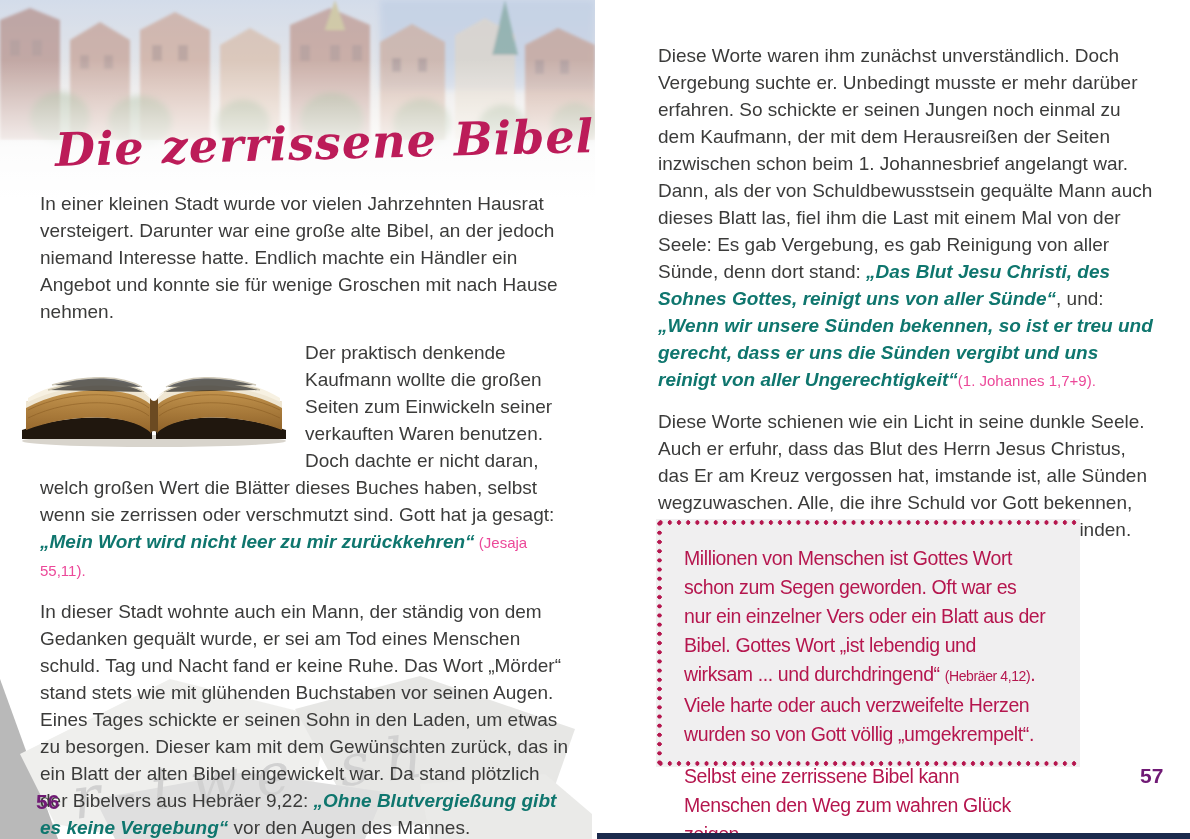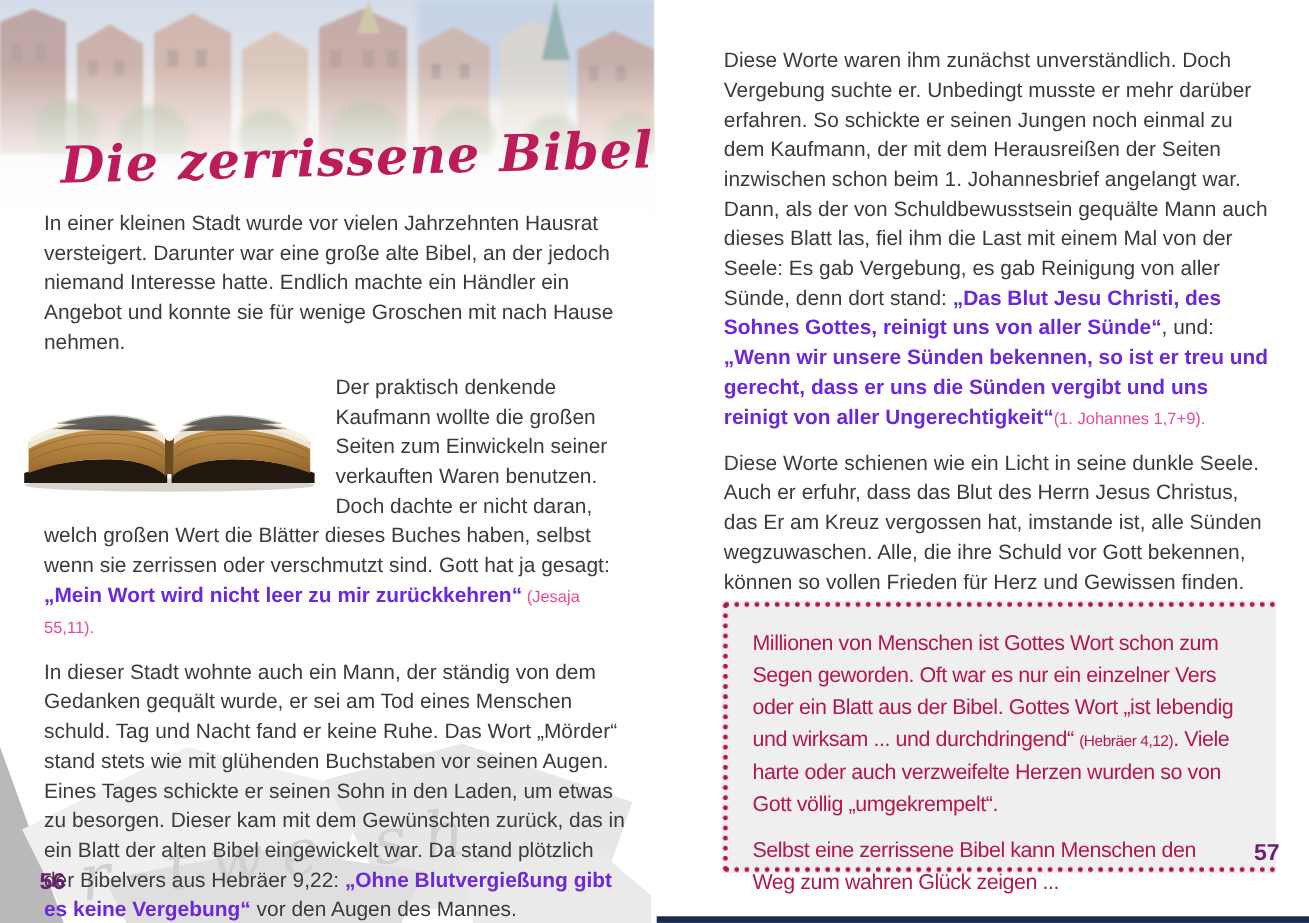--- a/index.html
+++ b/index.html
@@ -18,35 +18,35 @@
     position:absolute;left:55px;top:116px;margin:0;
     font-family:"DejaVu Serif",serif;font-style:italic;font-weight:bold;
     font-size:46px;letter-spacing:1px;transform:rotate(-1.5deg);
     color:#bc1c59;z-index:3;white-space:nowrap;
   }
 
   .left-body{position:absolute;left:40px;top:190px;width:530px;z-index:2;}
   .right-body{position:absolute;left:63px;top:42px;width:500px;z-index:2;}
 
   .body-text{font-size:19px;line-height:27px;color:#3b3b3a;margin:0 0 14px 0;}
-  .body-text b{color:#6d28d9;}
+  .body-text b{color:#0f766e;font-style:italic;}
   .ref{font-size:15px;color:#ec4899;}
 
   .book-photo{float:left;width:272px;height:106px;margin:3px 15px 15px -22px;}
 
   
   .paper-decor{position:absolute;left:0;bottom:0;width:592px;height:215px;z-index:0;opacity:.95;}
 
   .pagenum{position:absolute;font-size:21px;font-weight:bold;color:#701a75;z-index:4;}
   .pagenum-left{left:36px;top:790px;}
   .pagenum-right{left:545px;top:764px;}
 
   
   .quote-box{
-    position:absolute;left:61px;top:546px;width:504px;height:248px;
+    position:absolute;left:61px;top:519px;width:424px;height:248px;
     background-color:#f0eff0;box-sizing:border-box;
     background-image:
       radial-gradient(circle, #b5164e 2px, rgba(0,0,0,0) 2.4px),
       radial-gradient(circle, #b5164e 2px, rgba(0,0,0,0) 2.4px),
       radial-gradient(circle, #b5164e 2px, rgba(0,0,0,0) 2.4px);
     background-size:9.2px 5px, 9.2px 5px, 5px 9.2px;
     background-position:0 1px, 0 calc(100% - 1px), 1px 0;
     background-repeat:repeat-x, repeat-x, repeat-y;
     padding:25px 34px 0 28px;z-index:2;
   }

